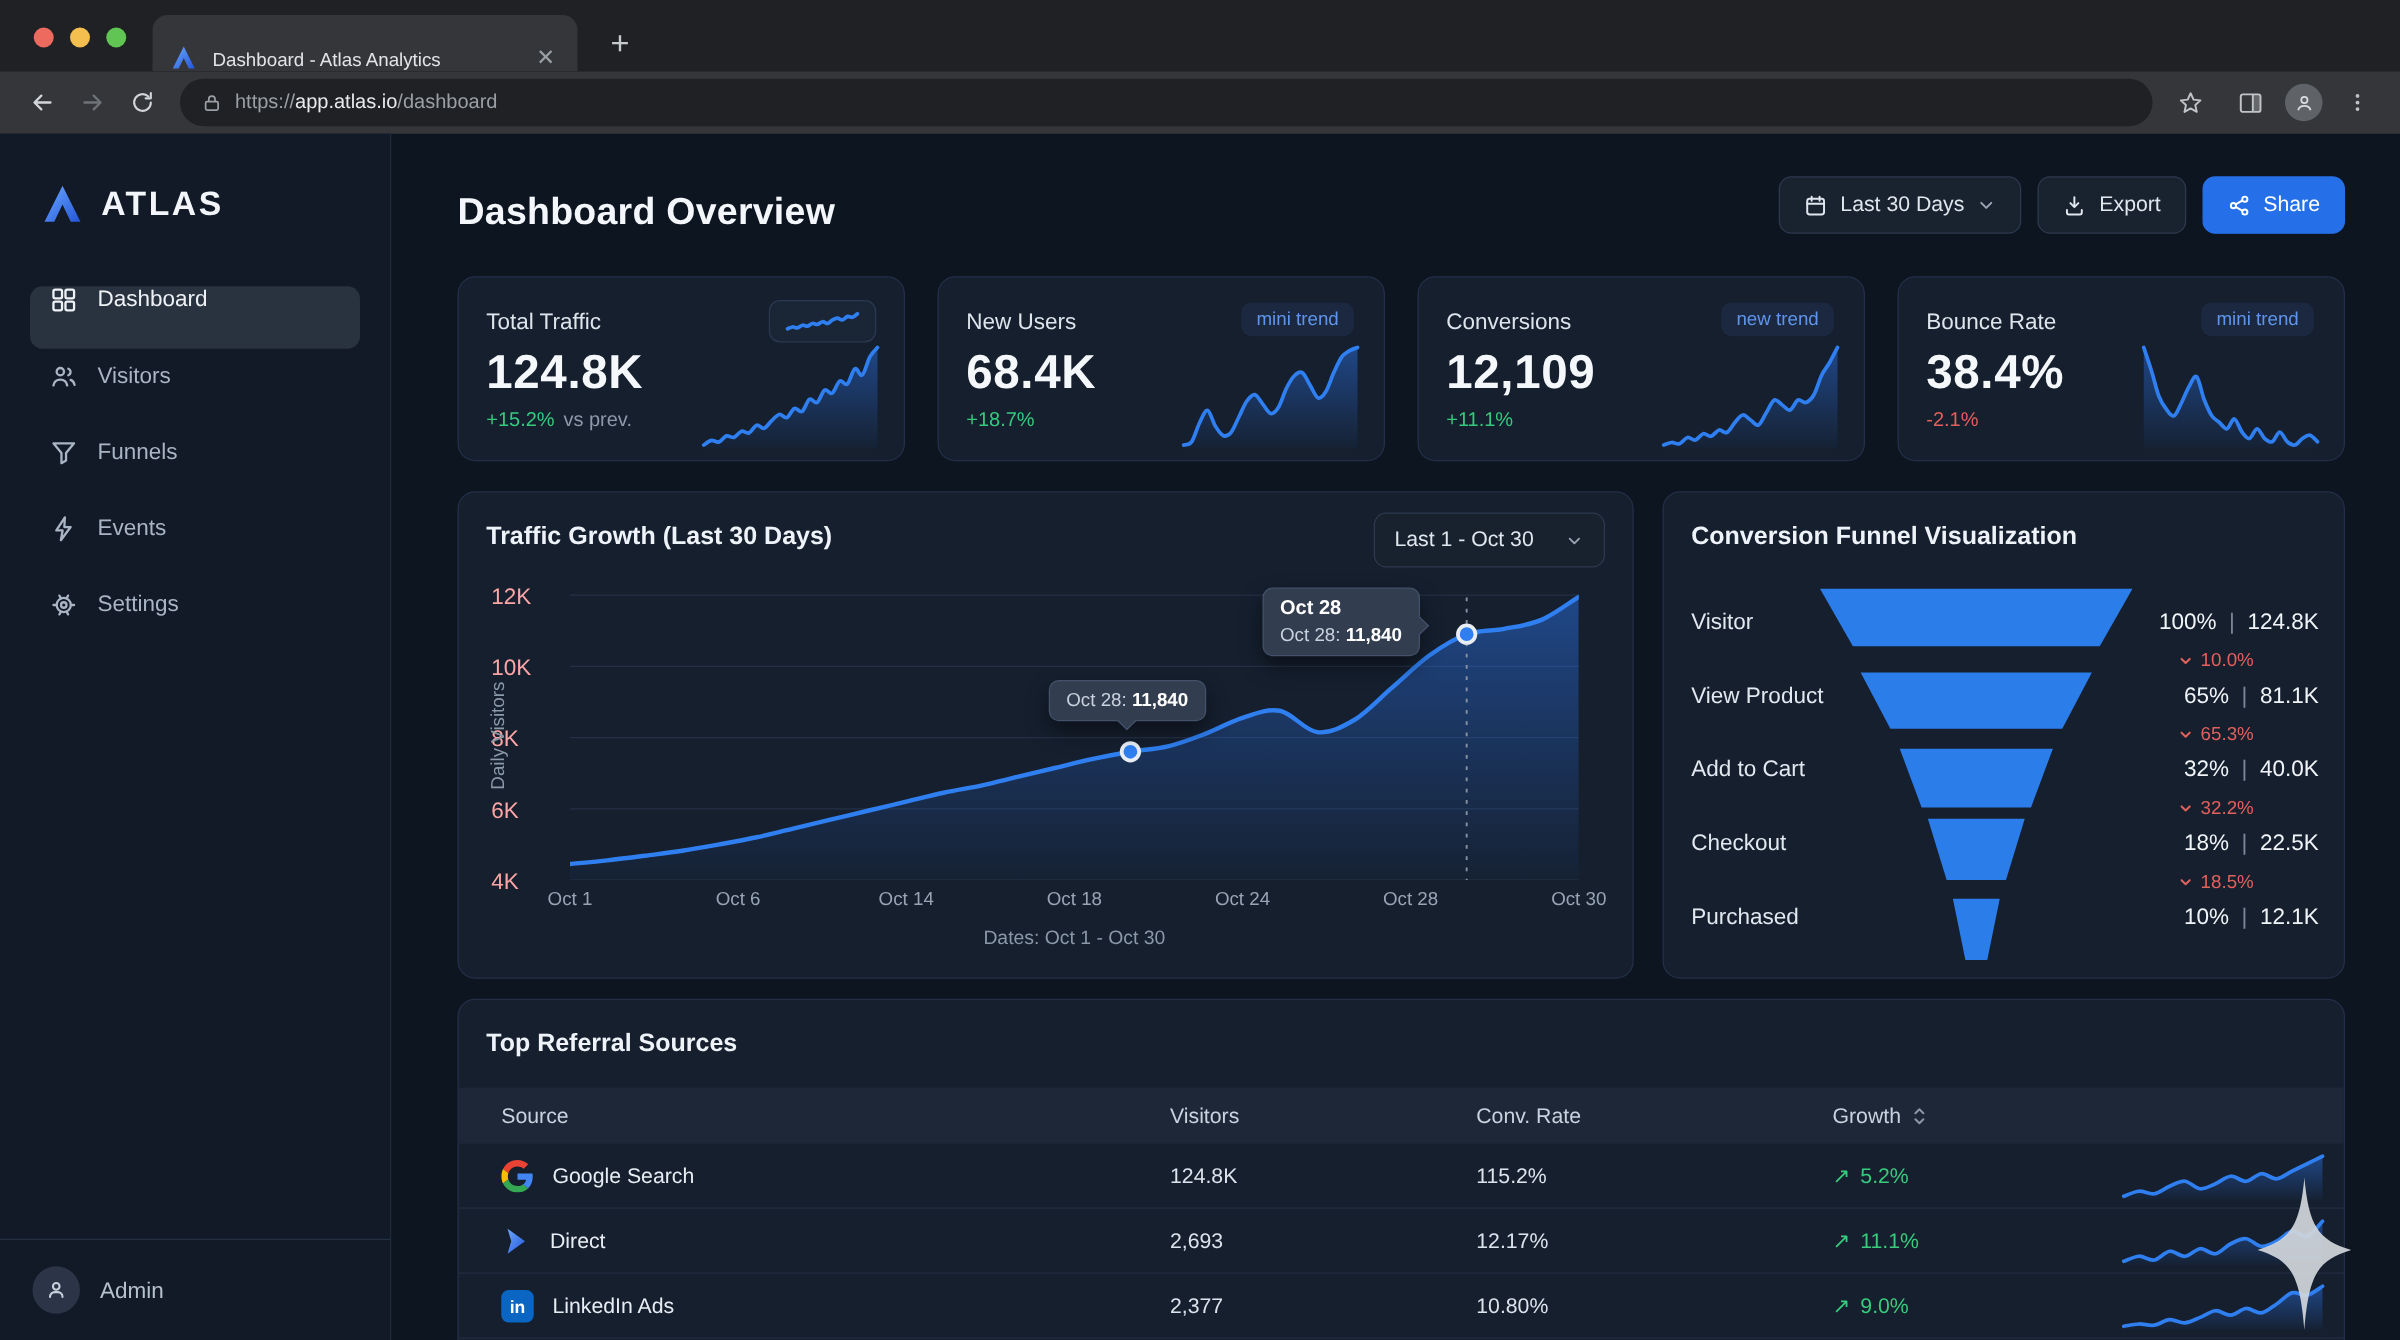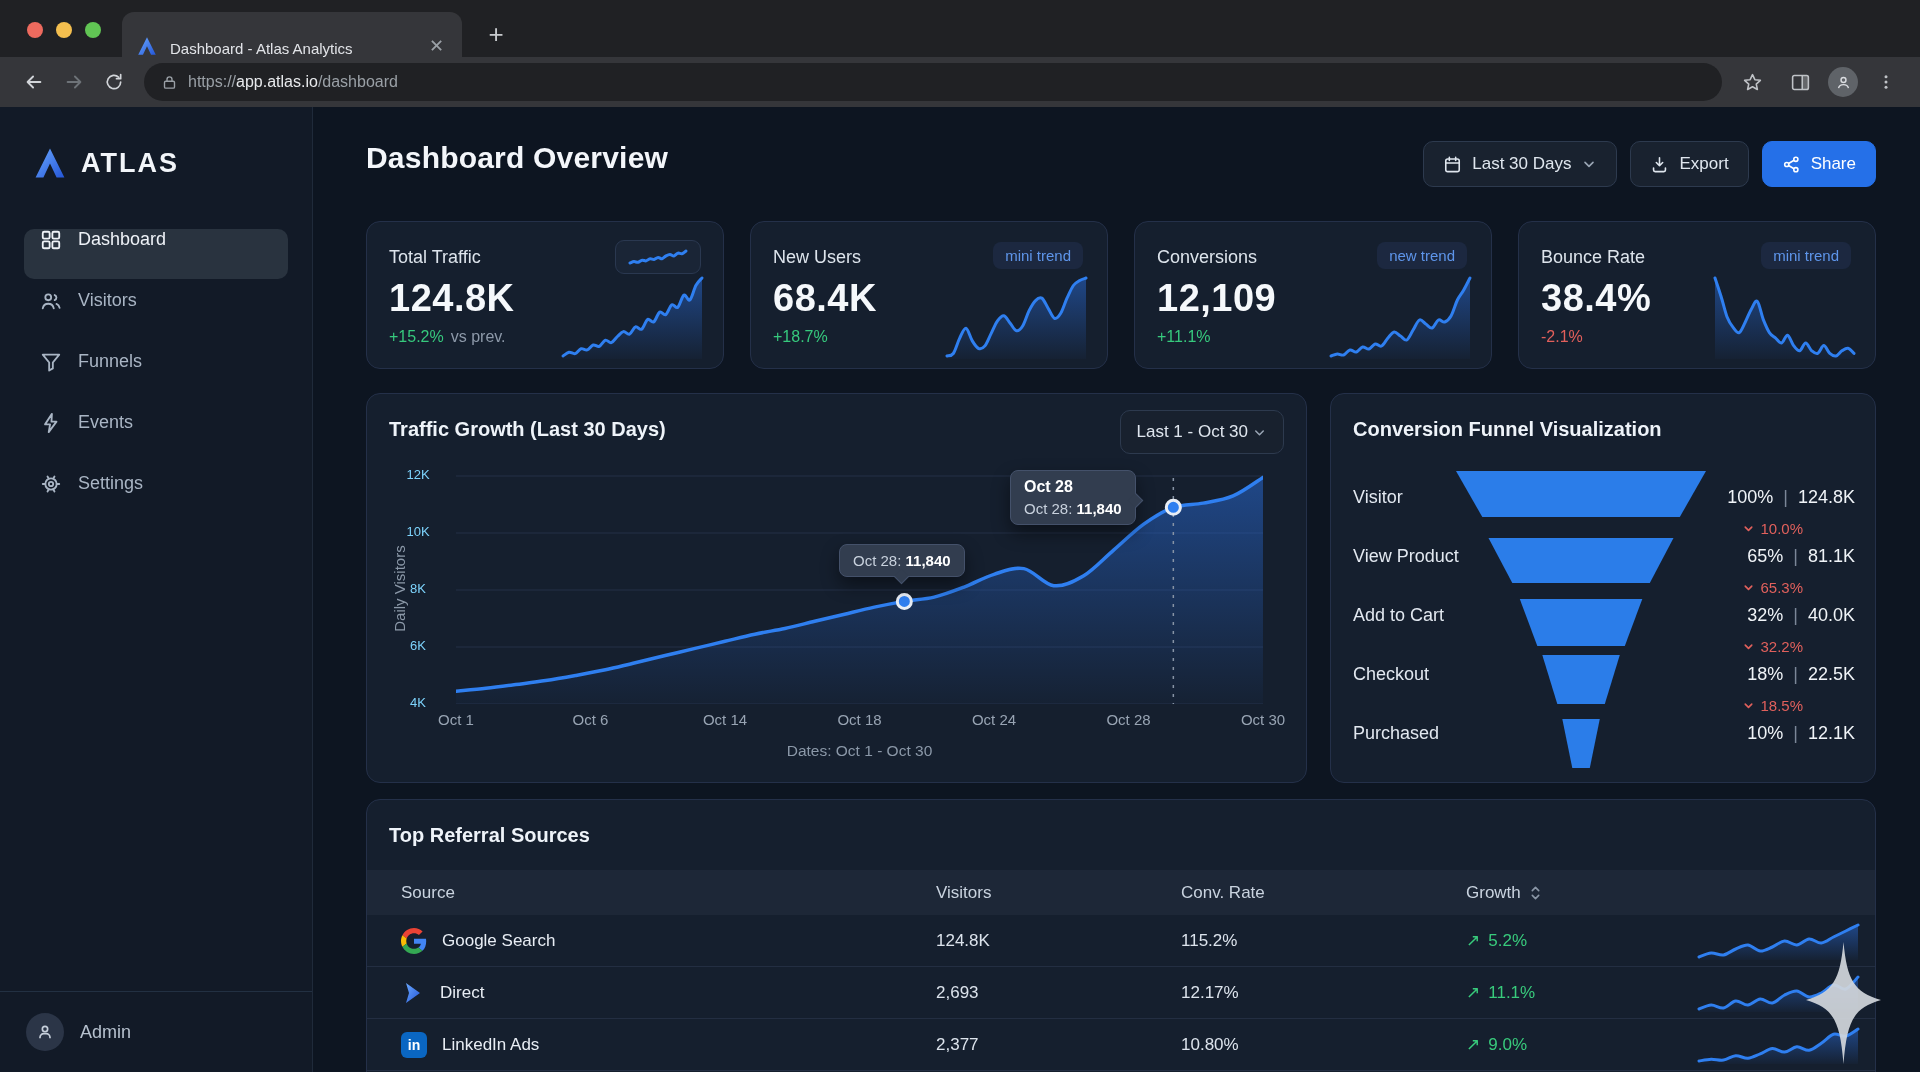--- a/index.html
+++ b/index.html
@@ -39,21 +39,21 @@
   .nav-item{display:flex;gap:16px;height:50px;border-radius:10px;
             padding:0 16px;color:#a9b5c4;font-size:18px;margin-bottom:11px;}
   .nav-item.active{background:#29333f;color:#eef2f7;}
   .sidebar-footer{position:absolute;bottom:0;left:0;right:0;border-top:1px solid #223042;
                   padding:21px 26px;display:flex;align-items:center;gap:16px;}
   .avatar{width:38px;height:38px;border-radius:50%;background:#2b3547;display:flex;
           align-items:center;justify-content:center;color:#c6cfdb;}
   .footer-name{font-size:18px;color:#b6c1ce;}
 
   .main{flex:1;padding:34px 44px 0 53px;position:relative;}
-  .page-head{display:flex;justify-content:space-between;align-items:flex-start;margin-bottom:34px;}
+  .page-head{display:flex;justify-content:space-between;align-items:flex-end;margin-bottom:34px;}
   .page-title{font-size:30px;font-weight:bold;color:#f3f6fa;letter-spacing:.2px;}
   .head-actions{display:flex;gap:13px;}
   .btn{height:46px;border-radius:10px;display:flex;align-items:center;gap:10px;padding:0 19px;
        font-size:17px;background:#19222f;border:1px solid #2d3a4e;color:#dfe6ee;}
   .btn.primary{background:#2570e8;border-color:#2570e8;color:#fff;}
 
   
   .kpis{display:flex;gap:26px;margin-bottom:24px;}
   .kpi{width:358px;height:148px;background:#151f2e;border:1px solid #243049;border-radius:14px;
        position:relative;padding:25px 22px;}
@@ -67,24 +67,24 @@
                border:1px solid #2a3850;border-radius:9px;display:flex;align-items:center;justify-content:center;}
   .badge{position:absolute;right:24px;top:20px;background:#1c2840;color:#5e95ea;font-size:15px;
          padding:5px 12px;border-radius:8px;}
 
   
   .row2{display:flex;gap:23px;margin-bottom:16px;}
   .panel{background:#151f2e;border:1px solid #243049;border-radius:14px;position:relative;}
   .panel-title{position:absolute;left:22px;top:24px;font-size:20px;font-weight:bold;color:#eef3f9;}
   .chart-panel{width:941px;height:390px;}
   .range-select{position:absolute;right:22px;top:16px;height:44px;border:1px solid #2d3a4e;
-                border-radius:10px;background:#18212e;display:flex;align-items:center;gap:4px;
+                border-radius:10px;background:#18212e;display:flex;align-items:center;gap:25px;
                 padding:0 16px;font-size:17px;color:#dfe6ee;}
   .plot{position:absolute;left:89px;top:70px;width:807px;height:240px;}
-  .ytick{position:absolute;left:26px;width:50px;text-align:center;font-size:13px;color:#7dd3fc;}
+  .ytick{position:absolute;left:26px;width:50px;text-align:left;font-size:18px;color:#fca5a5;}
   .ylabel{position:absolute;left:-68px;top:186px;width:200px;text-align:center;font-size:15px;
           color:#8b98a8;transform:rotate(-90deg);}
   .xlabels{position:absolute;left:89px;top:317px;width:807px;height:20px;}
   .xlabel{position:absolute;transform:translateX(-50%);font-size:15px;color:#98a4b3;white-space:nowrap;}
   .caption{position:absolute;left:89px;top:348px;width:807px;text-align:center;font-size:15.5px;color:#8b98a8;}
   .tt{position:absolute;background:#323d4f;border:1px solid #44516a;border-radius:8px;color:#c8d1dd;
       font-size:15px;padding:7px 13px;white-space:nowrap;box-shadow:0 8px 18px rgba(0,0,0,.45);z-index:5;}
   .tt b{color:#fff;font-weight:bold;}
   .tt1{left:383px;top:80px;}
   .tt1::after{content:'';position:absolute;left:56px;bottom:-6px;width:10px;height:10px;background:#323d4f;

